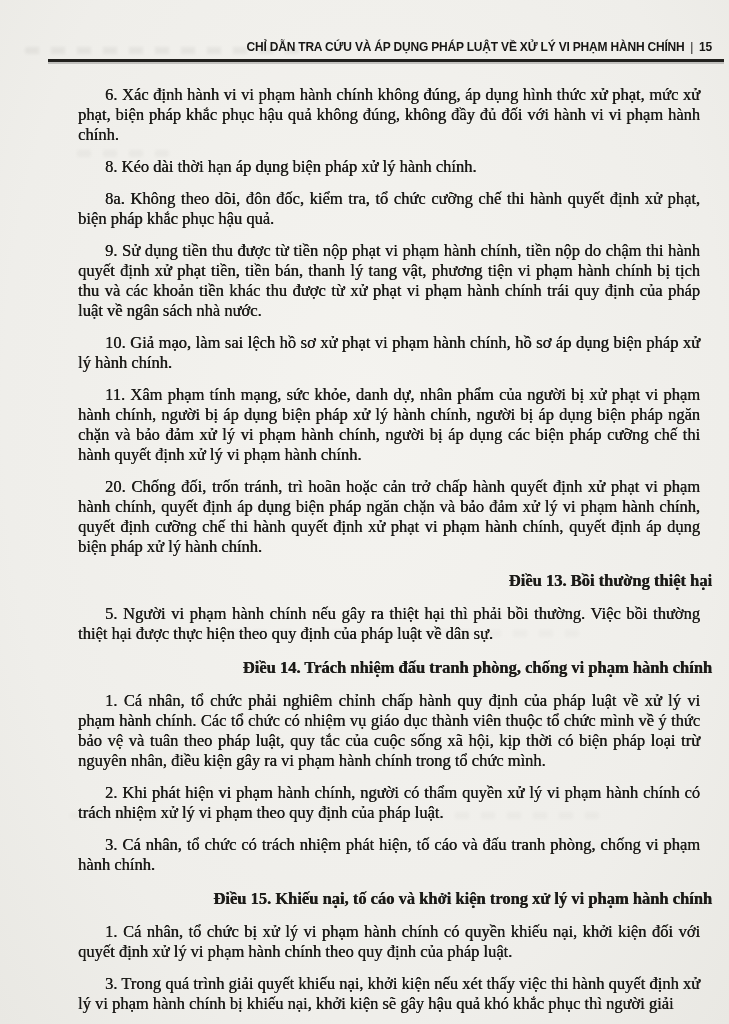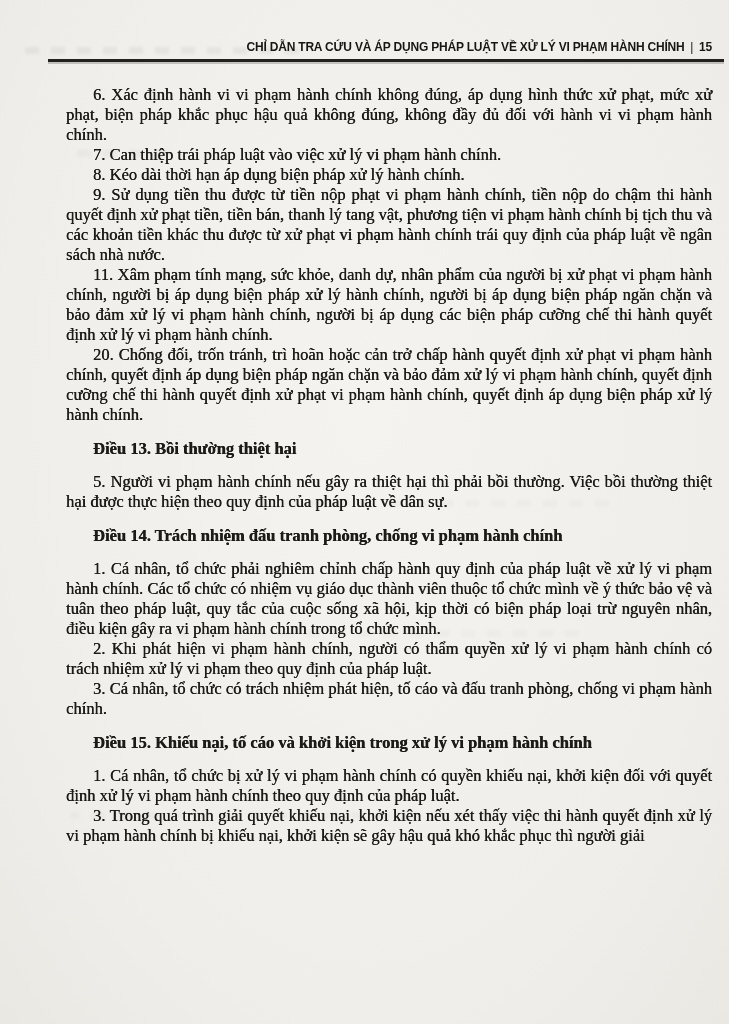--- a/index.html
+++ b/index.html
@@ -55,29 +55,29 @@
   .body-text{
     position:relative;z-index:2;
     margin-top:23px;
     font-size:16.5px;
     line-height:20px;
     color:#1c1b18;
     text-align:justify;
     text-shadow:0.35px 0 0 currentColor; 
   }
   .para{
-    margin:0;
+    margin:12px;
     text-indent:27px;
   }
   .article-heading{
     margin:14px 0 13px 0;
     font-size:16.5px;
     font-weight:bold;
     text-indent:27px;
-    text-align:left;
+    text-align:right;
   }
 </style>
 </head>
 <body>
 
 <div class="page">
 
   <div class="bleed b1"></div>
   <div class="bleed b2"></div>
   <div class="bleed b3"></div>
@@ -85,23 +85,24 @@
   <div class="bleed b5"></div>
 
   <header class="running-header">
     <span>CHỈ DẪN TRA CỨU VÀ ÁP DỤNG PHÁP LUẬT VỀ XỬ LÝ VI PHẠM HÀNH CHÍNH</span><span class="sep">|</span><span>15</span>
   </header>
   <div class="header-rule"></div>
 
   <main class="body-text">
 
   <p class="para">6. Xác định hành vi vi phạm hành chính không đúng, áp dụng hình thức xử phạt, mức xử phạt, biện pháp khắc phục hậu quả không đúng, không đầy đủ đối với hành vi vi phạm hành chính.</p>
-      <p class="para">7. Can thiệp trái pháp luật vào việc xử lý vi phạm hành chính.</p>
       <p class="para">8. Kéo dài thời hạn áp dụng biện pháp xử lý hành chính.</p>
+      <p class="para">8a. Không theo dõi, đôn đốc, kiểm tra, tổ chức cưỡng chế thi hành quyết định xử phạt, biện pháp khắc phục hậu quả.</p>
       <p class="para">9. Sử dụng tiền thu được từ tiền nộp phạt vi phạm hành chính, tiền nộp do chậm thi hành quyết định xử phạt tiền, tiền bán, thanh lý tang vật, phương tiện vi phạm hành chính bị tịch thu và các khoản tiền khác thu được từ xử phạt vi phạm hành chính trái quy định của pháp luật về ngân sách nhà nước.</p>
+      <p class="para">10. Giả mạo, làm sai lệch hồ sơ xử phạt vi phạm hành chính, hồ sơ áp dụng biện pháp xử lý hành chính.</p>
       <p class="para">11. Xâm phạm tính mạng, sức khỏe, danh dự, nhân phẩm của người bị xử phạt vi phạm hành chính, người bị áp dụng biện pháp xử lý hành chính, người bị áp dụng biện pháp ngăn chặn và bảo đảm xử lý vi phạm hành chính, người bị áp dụng các biện pháp cưỡng chế thi hành quyết định xử lý vi phạm hành chính.</p>
       <p class="para">20. Chống đối, trốn tránh, trì hoãn hoặc cản trở chấp hành quyết định xử phạt vi phạm hành chính, quyết định áp dụng biện pháp ngăn chặn và bảo đảm xử lý vi phạm hành chính, quyết định cưỡng chế thi hành quyết định xử phạt vi phạm hành chính, quyết định áp dụng biện pháp xử lý hành chính.</p>
       <h3 class="article-heading">Điều 13. Bồi thường thiệt hại</h3>
       <p class="para">5. Người vi phạm hành chính nếu gây ra thiệt hại thì phải bồi thường. Việc bồi thường thiệt hại được thực hiện theo quy định của pháp luật về dân sự.</p>
       <h3 class="article-heading">Điều 14. Trách nhiệm đấu tranh phòng, chống vi phạm hành chính</h3>
       <p class="para">1. Cá nhân, tổ chức phải nghiêm chỉnh chấp hành quy định của pháp luật về xử lý vi phạm hành chính. Các tổ chức có nhiệm vụ giáo dục thành viên thuộc tổ chức mình về ý thức bảo vệ và tuân theo pháp luật, quy tắc của cuộc sống xã hội, kịp thời có biện pháp loại trừ nguyên nhân, điều kiện gây ra vi phạm hành chính trong tổ chức mình.</p>
       <p class="para">2. Khi phát hiện vi phạm hành chính, người có thẩm quyền xử lý vi phạm hành chính có trách nhiệm xử lý vi phạm theo quy định của pháp luật.</p>
       <p class="para">3. Cá nhân, tổ chức có trách nhiệm phát hiện, tố cáo và đấu tranh phòng, chống vi phạm hành chính.</p>
       <h3 class="article-heading">Điều 15. Khiếu nại, tố cáo và khởi kiện trong xử lý vi phạm hành chính</h3>
       <p class="para">1. Cá nhân, tổ chức bị xử lý vi phạm hành chính có quyền khiếu nại, khởi kiện đối với quyết định xử lý vi phạm hành chính theo quy định của pháp luật.</p>

